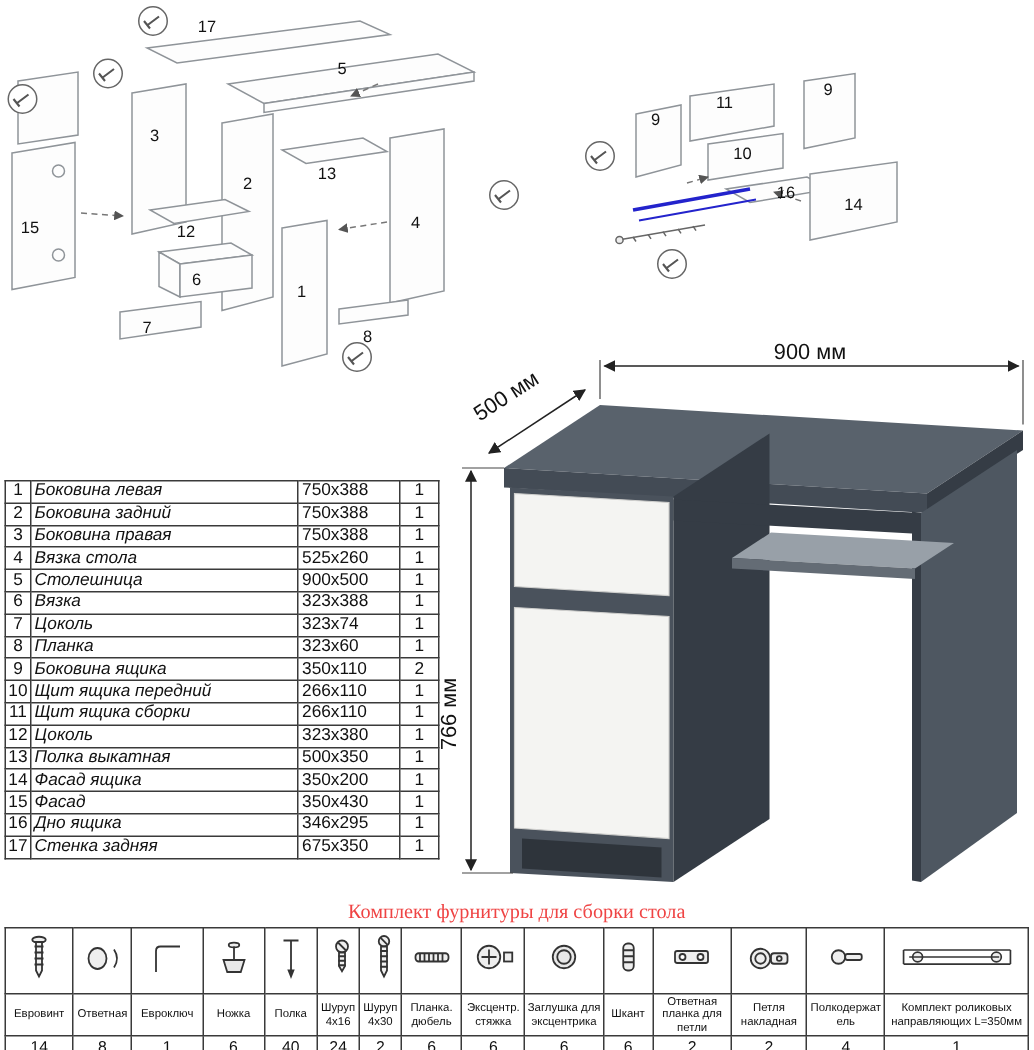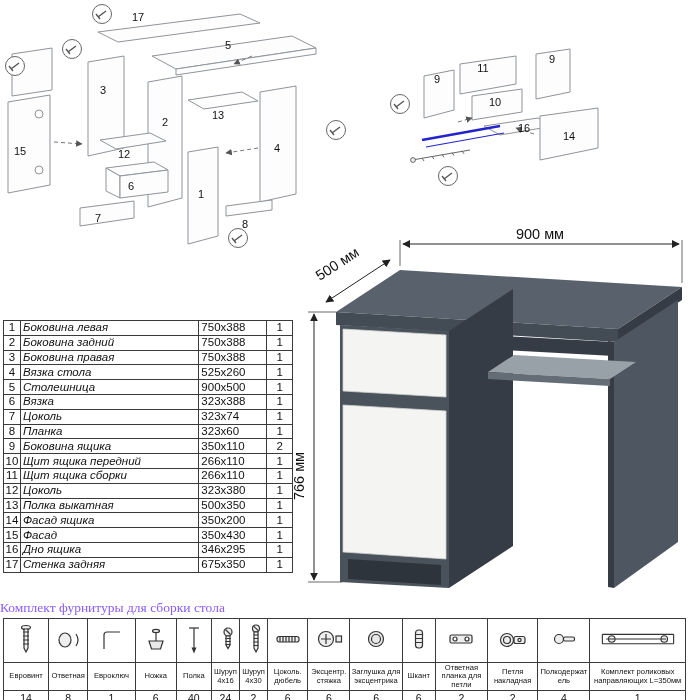--- a/index.html
+++ b/index.html
@@ -29,22 +29,22 @@
   td.col-size { width:68px; }
   td.col-qty { width:26px; text-align:center; padding:0; }
 
   
   .dim-text { font-size:14.5px; fill:#111; text-anchor:middle; }
   .dim-line { stroke:#222; stroke-width:1; fill:none; }
   .ext-line { stroke:#444; stroke-width:0.8; fill:none; }
 
   
   .hw-title {
-    position:absolute; top:600px; left:0; width:689px; text-align:left;
-    font-family:"Liberation Serif", serif; font-size:13.5px; color:#8b5cf6;
+    position:absolute; top:600px; left:0; width:689px; text-align:center;
+    font-family:"Liberation Serif", serif; font-size:13.5px; color:#ef4444;
   }
   .hw-table { border-collapse:collapse; table-layout:fixed; width:683px; background:#fff; }
   .hw-table td { border:1px solid #3a3a3a; text-align:center; vertical-align:middle; overflow:hidden; }
   .hw-icon-cell { height:44px; }
   .hw-name-cell { font-size:7.6px; line-height:8.4px; height:18px; padding:1px 1px; word-wrap:break-word; }
   .hw-qty-cell  { font-size:10.5px; height:14px; line-height:12px; }
   #icon-defs { position:absolute; width:0; height:0; overflow:hidden; }
   #icon-defs * { stroke:#333; stroke-width:1.2; }
 </style>
 </head>
@@ -386,21 +386,21 @@
           </svg></td>
       </tr>
     <tr>
         <td class="hw-name-cell">Евровинт</td>
         <td class="hw-name-cell">Ответная</td>
         <td class="hw-name-cell">Евроключ</td>
         <td class="hw-name-cell">Ножка</td>
         <td class="hw-name-cell">Полка</td>
         <td class="hw-name-cell">Шуруп 4x16</td>
         <td class="hw-name-cell">Шуруп 4x30</td>
-        <td class="hw-name-cell">Цоколь. дюбель</td>
+        <td class="hw-name-cell">Планка. дюбель</td>
         <td class="hw-name-cell">Эксцентр. стяжка</td>
         <td class="hw-name-cell">Заглушка для эксцентрика</td>
         <td class="hw-name-cell">Шкант</td>
         <td class="hw-name-cell">Ответная планка для петли</td>
         <td class="hw-name-cell">Петля накладная</td>
         <td class="hw-name-cell">Полкодержатель</td>
         <td class="hw-name-cell">Комплект роликовых направляющих L=350мм</td>
       </tr>
     <tr>
         <td class="hw-qty-cell">14</td>

